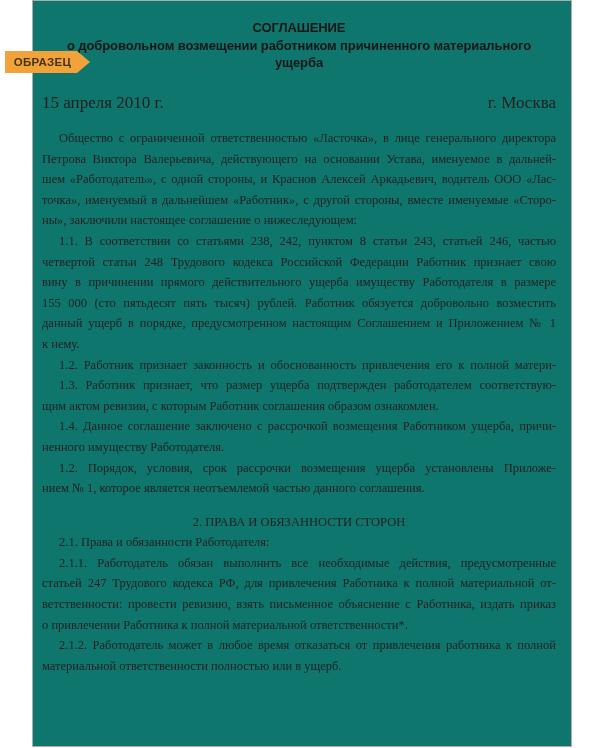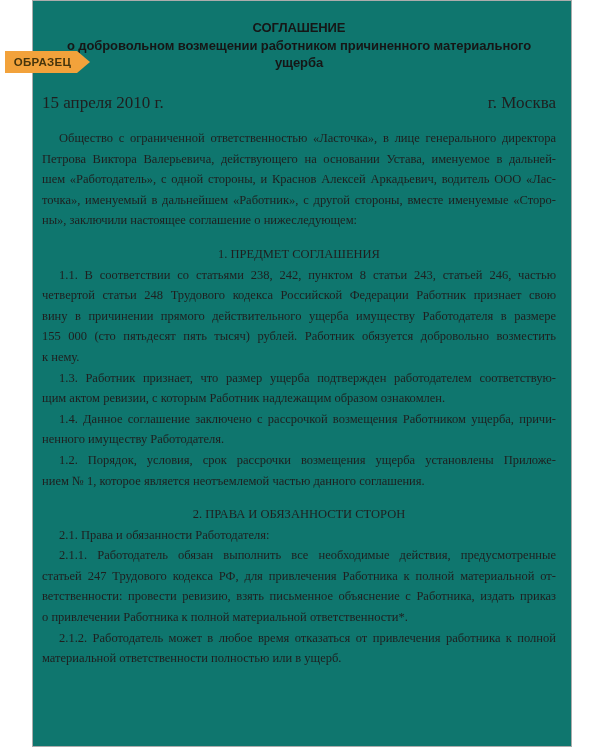--- a/index.html
+++ b/index.html
@@ -99,28 +99,29 @@
   <div class="dateline">
     <span>15 апреля 2010 г.</span>
     <span>г. Москва</span>
   </div>
   <div class="doc-body">
       <div class="doc-line first-line">Общество с ограниченной ответственностью «Ласточка», в лице генерального директора</div>
       <div class="doc-line">Петрова Виктора Валерьевича, действующего на основании Устава, именуемое в дальней-</div>
       <div class="doc-line">шем «Работодатель», с одной стороны, и Краснов Алексей Аркадьевич, водитель ООО «Лас-</div>
       <div class="doc-line">точка», именуемый в дальнейшем «Работник», с другой стороны, вместе именуемые «Сторо-</div>
       <div class="doc-line para-end">ны», заключили настоящее соглашение о нижеследующем:</div>
-      <div class="doc-heading">1. ПРЕДМЕТ СОГЛАШЕНИЯ</div>
       <div class="doc-line first-line">1.1. В соответствии со статьями 238, 242, пунктом 8 статьи 243, статьей 246, частью</div>
       <div class="doc-line">четвертой статьи 248 Трудового кодекса Российской Федерации Работник признает свою</div>
       <div class="doc-line">вину в причинении прямого действительного ущерба имуществу Работодателя в размере</div>
       <div class="doc-line">155 000 (сто пятьдесят пять тысяч) рублей. Работник обязуется добровольно возместить</div>
+      <div class="doc-line">данный ущерб в порядке, предусмотренном настоящим Соглашением и Приложением № 1</div>
       <div class="doc-line para-end">к нему.</div>
+      <div class="doc-line first-line">1.2. Работник признает законность и обоснованность привлечения его к полной матери-</div>
       <div class="doc-line first-line">1.3. Работник признает, что размер ущерба подтвержден работодателем соответствую-</div>
-      <div class="doc-line para-end">щим актом ревизии, с которым Работник надлежащим образом ознакомлен.</div>
+      <div class="doc-line para-end">щим актом ревизии, с которым Работник соглашения образом ознакомлен.</div>
       <div class="doc-line first-line">1.4. Данное соглашение заключено с рассрочкой возмещения Работником ущерба, причи-</div>
       <div class="doc-line para-end">ненного имуществу Работодателя.</div>
       <div class="doc-line first-line">1.2. Порядок, условия, срок рассрочки возмещения ущерба установлены Приложе-</div>
       <div class="doc-line para-end">нием № 1, которое является неотъемлемой частью данного соглашения.</div>
       <div class="doc-heading">2. ПРАВА И ОБЯЗАННОСТИ СТОРОН</div>
       <div class="doc-line first-line para-end">2.1. Права и обязанности Работодателя:</div>
       <div class="doc-line first-line">2.1.1. Работодатель обязан выполнить все необходимые действия, предусмотренные</div>
       <div class="doc-line">статьей 247 Трудового кодекса РФ, для привлечения Работника к полной материальной от-</div>
       <div class="doc-line">ветственности: провести ревизию, взять письменное объяснение с Работника, издать приказ</div>
       <div class="doc-line para-end">о привлечении Работника к полной материальной ответственности*.</div>

